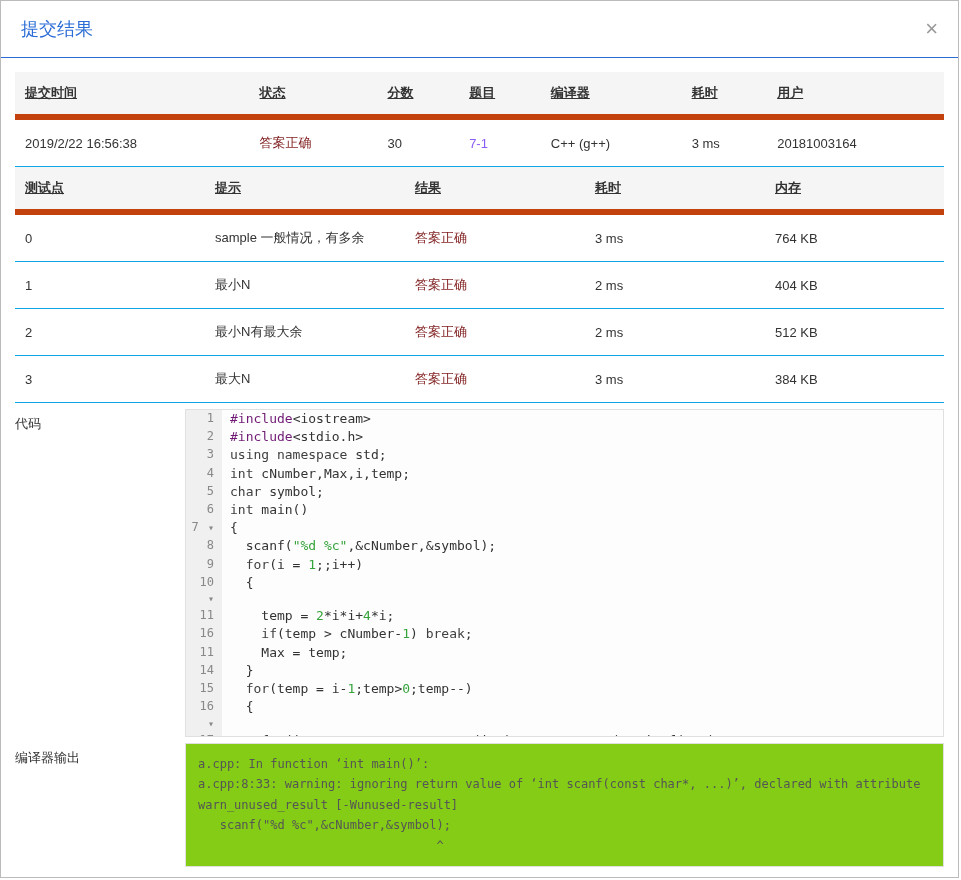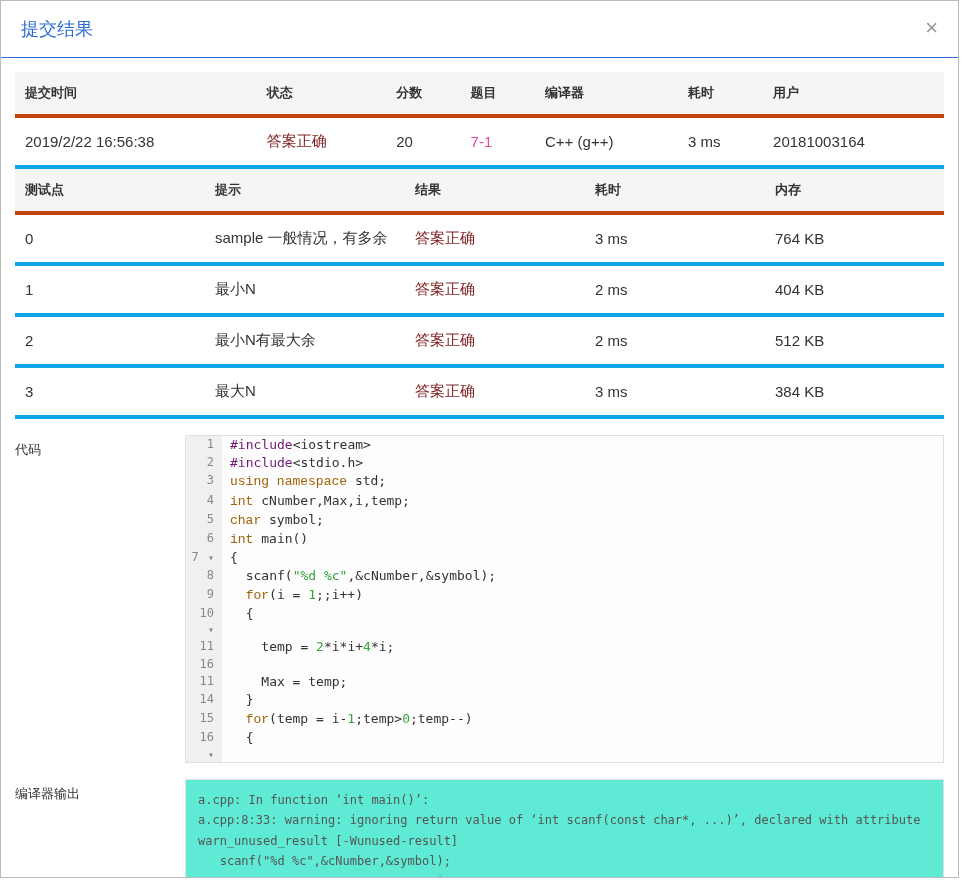--- a/index.html
+++ b/index.html
@@ -19,20 +19,21 @@
     height: 878px;
     display: flex;
     flex-direction: column;
     background: #fff;
   }
   .modal-header {
     padding: 16px 20px;
     border-bottom: 1px solid #2b6cd6;
     display: flex;
     justify-content: space-between;
+    align-items: center;
   }
   .modal-title {
     color: #2b6cd6;
     font-size: 18px;
     font-weight: normal;
   }
   .close-btn {
     color: #999;
     font-size: 22px;
     cursor: pointer;
@@ -46,33 +47,34 @@
   }
   table {
     width: 100%;
     border-collapse: collapse;
   }
   table th {
     background: #f5f5f5;
     text-align: left;
     padding: 12px 10px;
     font-weight: bold;
-    border-bottom: 4px solid #c2410c;
-    font-size: 13px;
+    border-bottom: 6px solid #c2410c;
+    font-size: 13px;
+    text-decoration: underline;
   }
   table td {
     padding: 14px 10px;
-    border-bottom: 4px solid #0ea5e9;
-    font-size: 15px;
+    border-bottom: 1px solid #0ea5e9;
+    font-size: 13px;
   }
   .status-correct { color: #7f1d1d; }
-  .link { color: #ec4899; cursor: pointer; }
+  .link { color: #8b5cf6; cursor: pointer; }
   .section-row {
     display: flex;
-    margin-top: 16px;
+    margin-top: 6px;
     align-items: flex-start;
   }
   .section-label {
     width: 170px;
     flex-shrink: 0;
     font-size: 13px;
     padding-top: 6px;
   }
   .code-box {
     flex: 1;
@@ -97,28 +99,28 @@
     flex-shrink: 0;
     user-select: none;
     font-size: 12px;
   }
   .code-content {
     padding-left: 8px;
     white-space: pre;
   }
   .fold { color: #888; font-size: 10px; padding-left: 2px; }
   .tok-pp   { color: #701a75; }
-  .tok-kw   { color: #a16207; font-family: Liberation Mono, monospace; }
+  .tok-kw   { color: #404040; }
   .tok-str  { color: #36a33b; }
   .tok-num  { color: #36a33b; }
   .tok-id   { color: #333; }
   .compiler-box {
     flex: 1;
     border: 1px solid #e0e0e0;
-    background: #5eead4;
+    background: #84cc16;
     padding: 10px 12px;
     font-family: "SimSun", "Consolas", monospace;
     font-size: 12px;
     line-height: 1.7;
     white-space: pre-wrap;
     color: #555;
     min-height: 90px;
   }
   ::-webkit-scrollbar { width: 16px; }
   ::-webkit-scrollbar-track { background: #f1f1f1; }
@@ -143,21 +145,21 @@
           <th>题目</th>
           <th>编译器</th>
           <th>耗时</th>
           <th>用户</th>
         </tr>
       </thead>
       <tbody>
         <tr>
           <td>2019/2/22 16:56:38</td>
           <td class="status-correct">答案正确</td>
-          <td>20</td>
+          <td>30</td>
           <td class="link">7-1</td>
           <td>C++ (g++)</td>
           <td>3 ms</td>
           <td>20181003164</td>
         </tr>
       </tbody>
     </table>
 
     <table>
       <thead>
@@ -243,20 +245,21 @@
           <div class="code-line">
             <div class="gutter">10 <span class="fold">▾</span></div>
             <div class="code-content">  {</div>
           </div>
           <div class="code-line">
             <div class="gutter">11</div>
             <div class="code-content">    temp = <span class="tok-num">2</span>*i*i+<span class="tok-num">4</span>*i;</div>
           </div>
           <div class="code-line">
             <div class="gutter">16</div>
+            <div class="code-content">    <span class="tok-kw">if</span>(temp &gt; cNumber-<span class="tok-num">1</span>) <span class="tok-kw">break</span>;</div>
           </div>
           <div class="code-line">
             <div class="gutter">11</div>
             <div class="code-content">    Max = temp;</div>
           </div>
           <div class="code-line">
             <div class="gutter">14</div>
             <div class="code-content">  }</div>
           </div>
           <div class="code-line">

